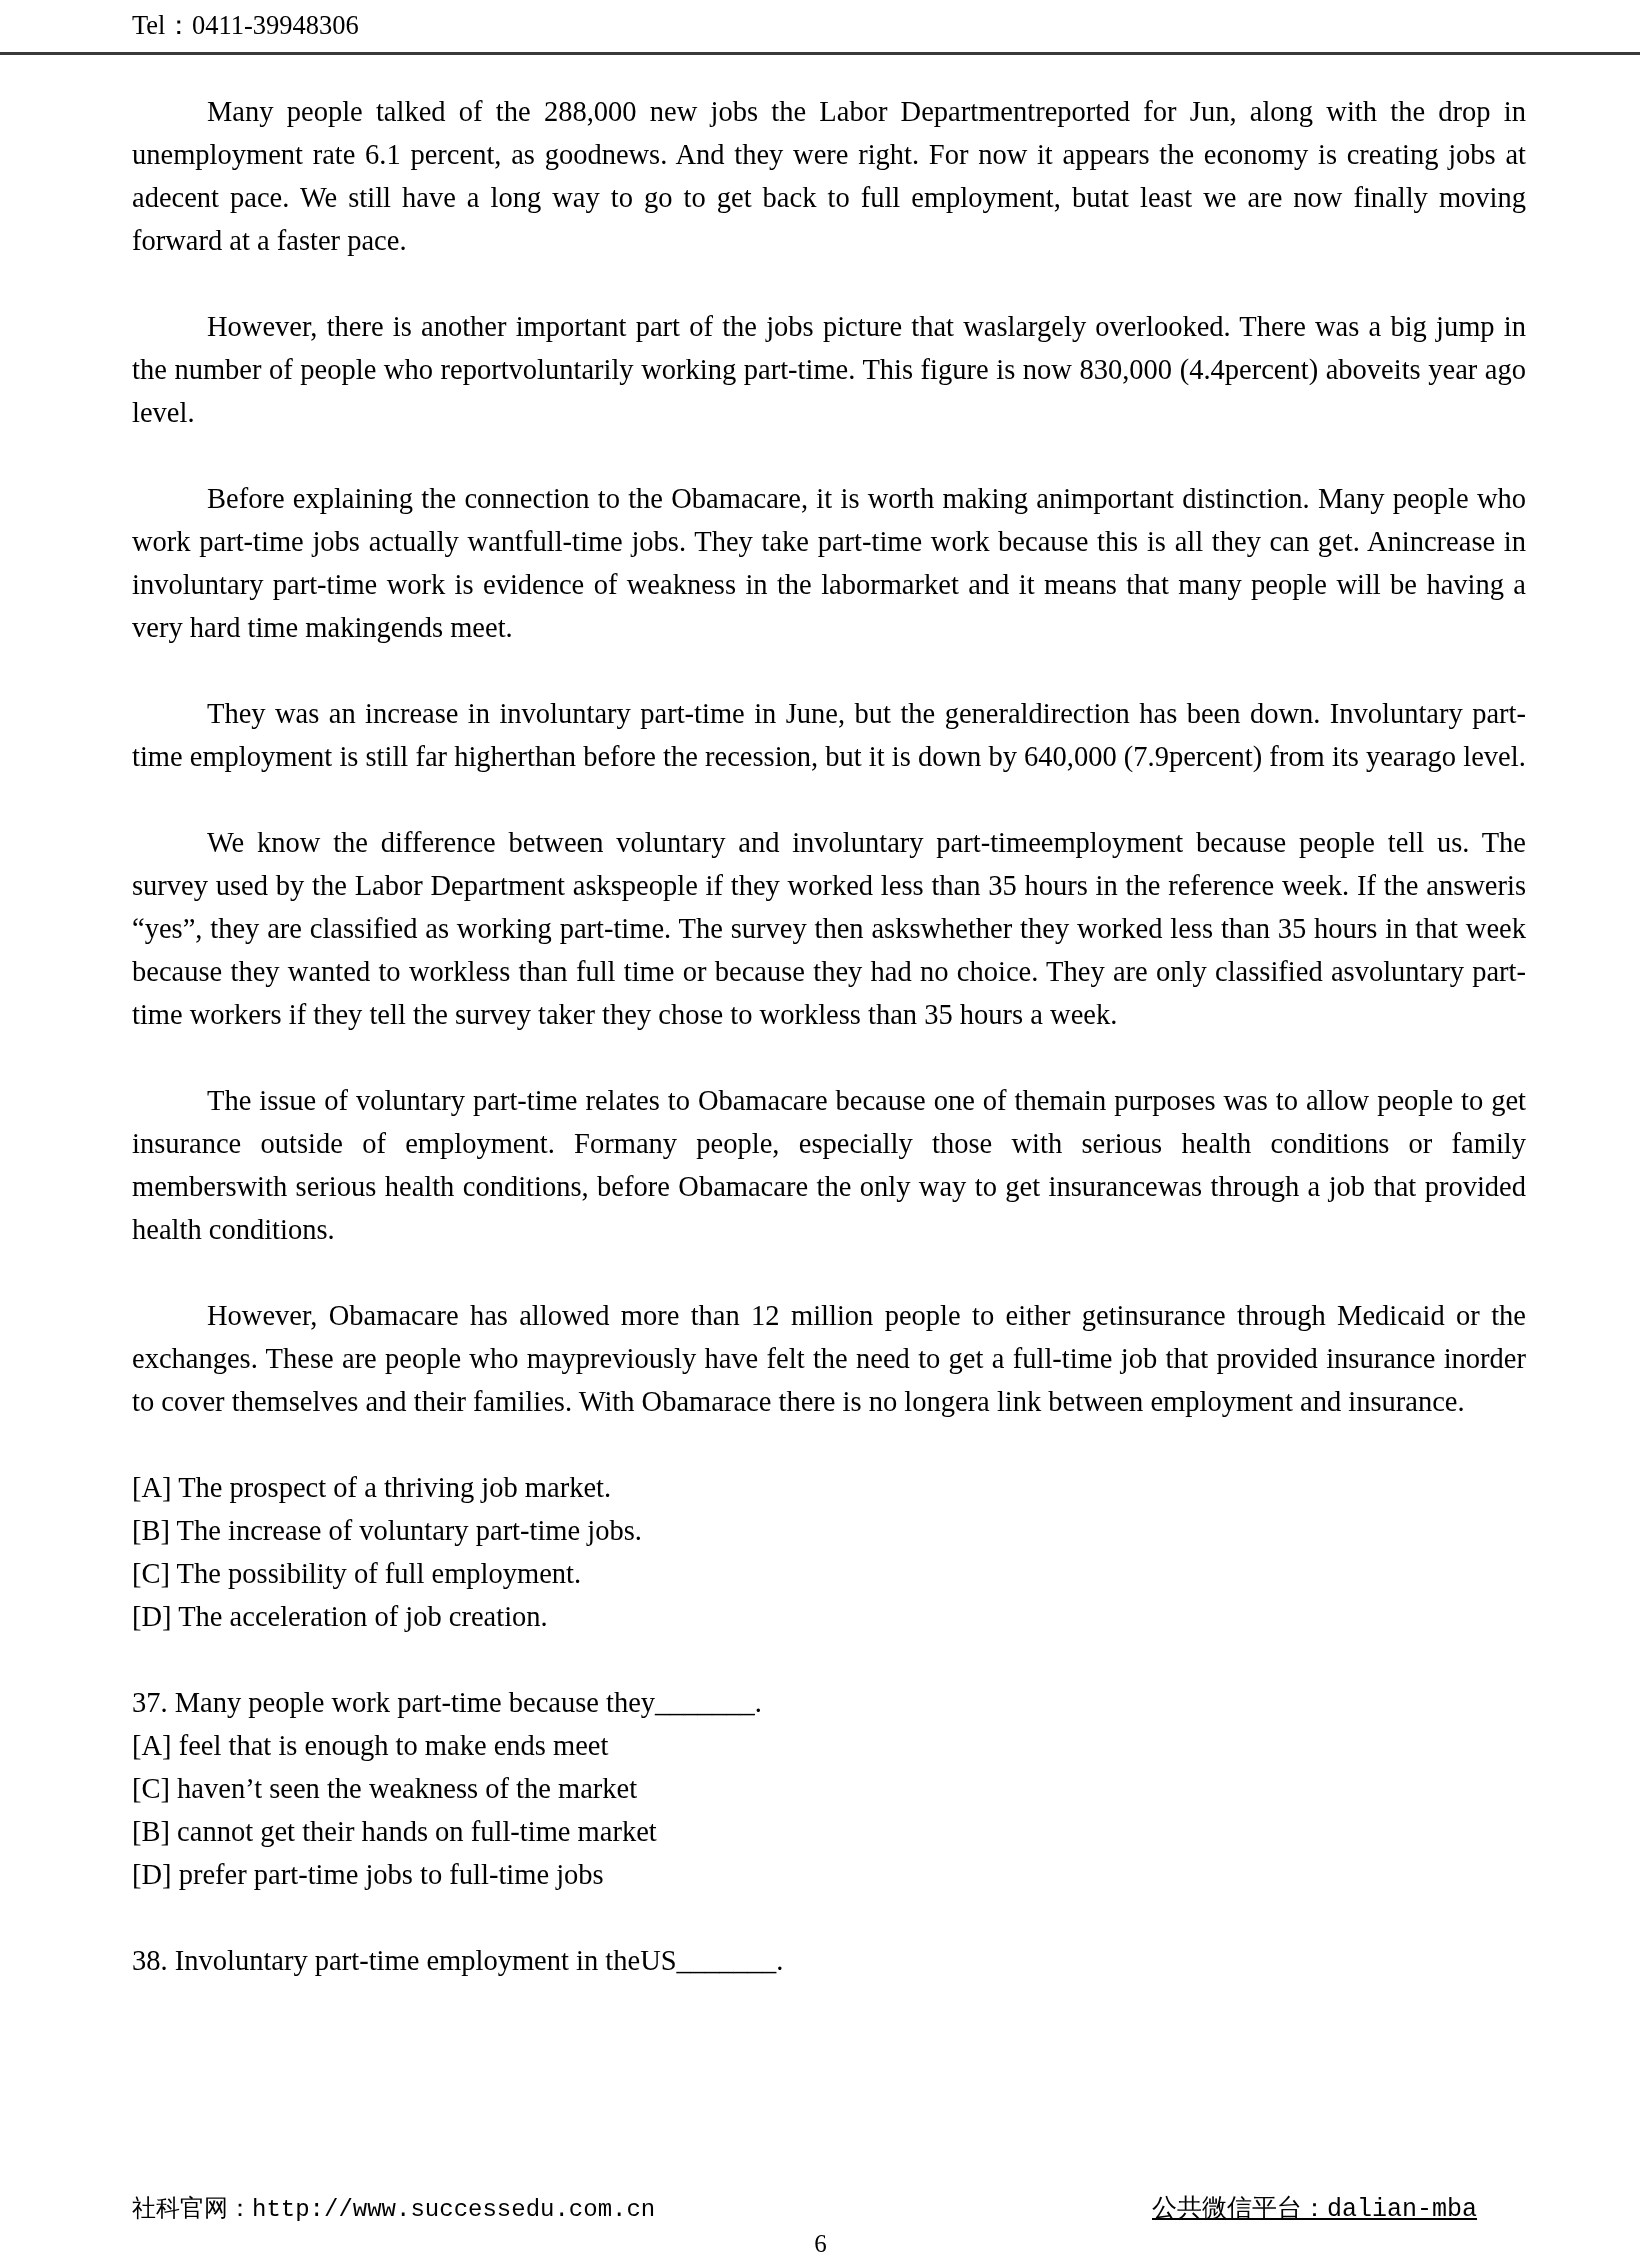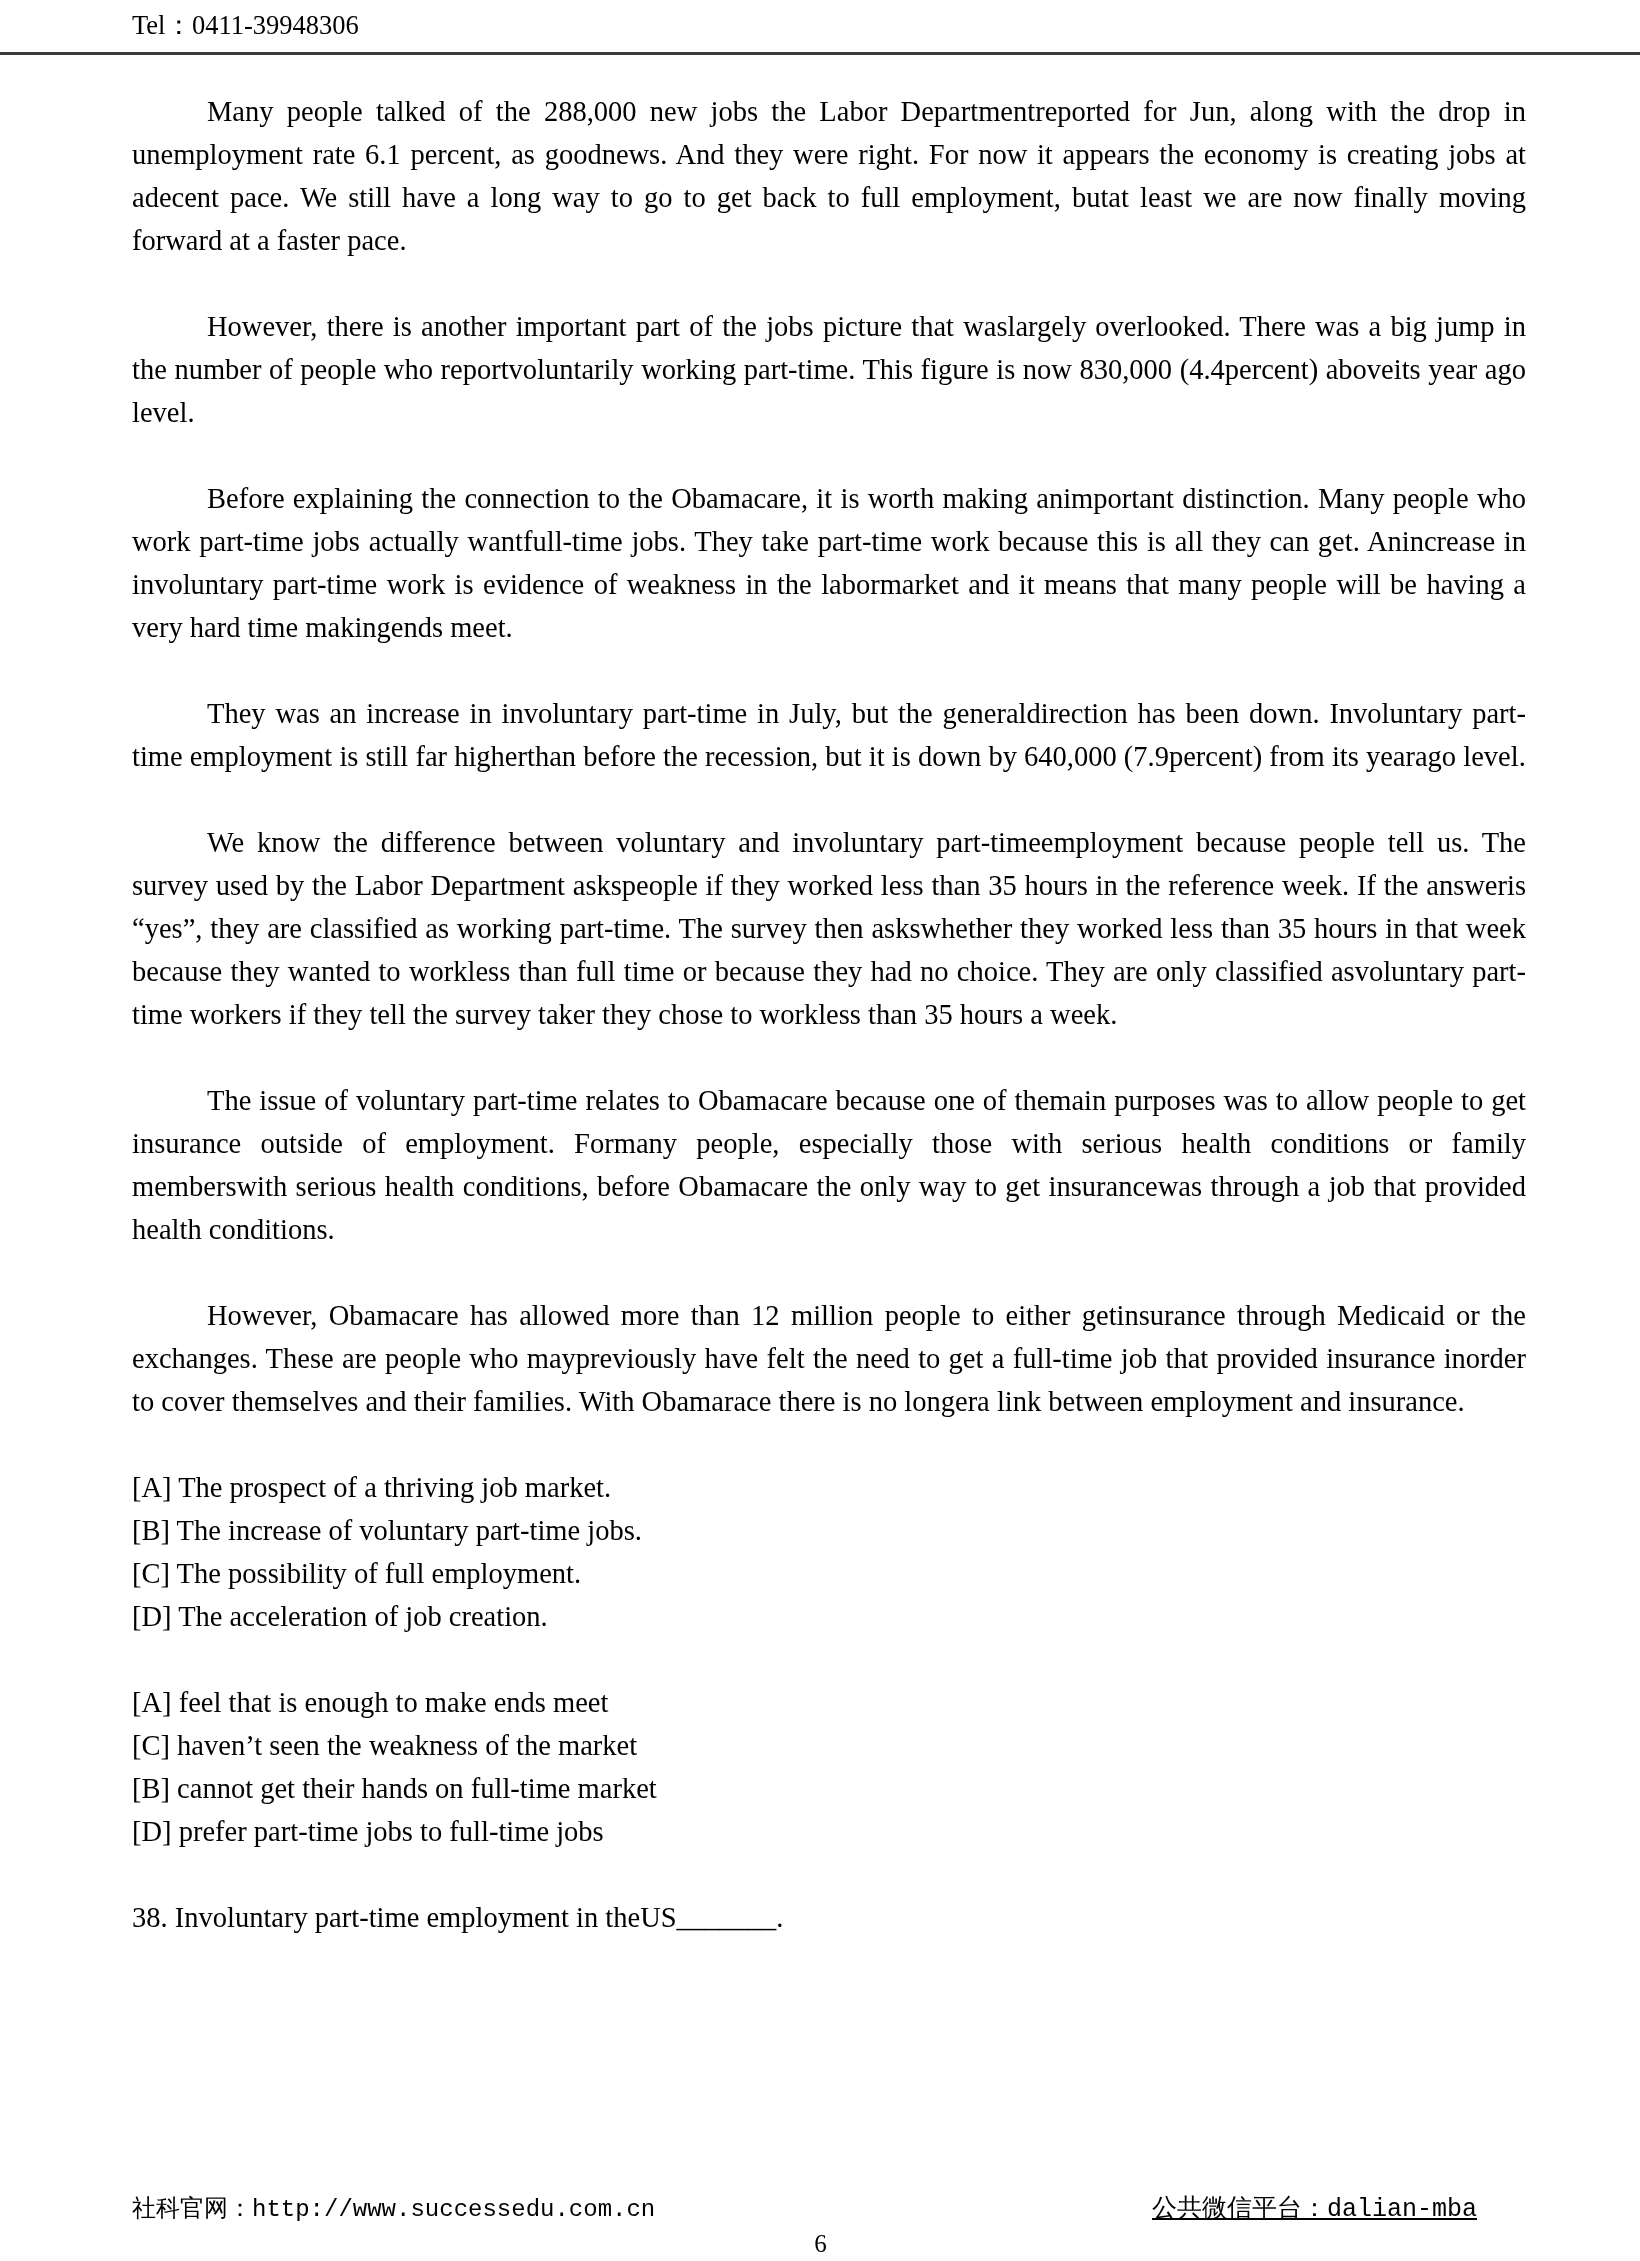--- a/index.html
+++ b/index.html
@@ -21,33 +21,34 @@
 </head>
 <body>
 
 <div class="header-tel">Tel：0411-39948306</div>
 <div class="header-rule"></div>
 
 <div class="content">
   <p class="para">Many people talked of the 288,000 new jobs the Labor Departmentreported for Jun, along with the drop in unemployment rate 6.1 percent, as goodnews. And they were right. For now it appears the economy is creating jobs at adecent pace. We still have a long way to go to get back to full employment, butat least we are now finally moving forward at a faster pace.</p>
   <p class="para">However, there is another important part of the jobs picture that waslargely overlooked. There was a big jump in the number of people who reportvoluntarily working part-time. This figure is now 830,000 (4.4percent) aboveits year ago level.</p>
   <p class="para">Before explaining the connection to the Obamacare, it is worth making animportant distinction. Many people who work part-time jobs actually wantfull-time jobs. They take part-time work because this is all they can get. Anincrease in involuntary part-time work is evidence of weakness in the labormarket and it means that many people will be having a very hard time makingends meet.</p>
-  <p class="para">They was an increase in involuntary part-time in July, but the generaldirection has been down. Involuntary part-time employment is still far higherthan before the recession, but it is down by 640,000 (7.9percent) from its yearago level.</p>
+  <p class="para">They was an increase in involuntary part-time in June, but the generaldirection has been down. Involuntary part-time employment is still far higherthan before the recession, but it is down by 640,000 (7.9percent) from its yearago level.</p>
   <p class="para">We know the difference between voluntary and involuntary part-timeemployment because people tell us. The survey used by the Labor Department askspeople if they worked less than 35 hours in the reference week. If the answeris “yes”, they are classified as working part-time. The survey then askswhether they worked less than 35 hours in that week because they wanted to workless than full time or because they had no choice. They are only classified asvoluntary part-time workers if they tell the survey taker they chose to workless than 35 hours a week.</p>
   <p class="para">The issue of voluntary part-time relates to Obamacare because one of themain purposes was to allow people to get insurance outside of employment. Formany people, especially those with serious health conditions or family memberswith serious health conditions, before Obamacare the only way to get insurancewas through a job that provided health conditions.</p>
   <p class="para">However, Obamacare has allowed more than 12 million people to either getinsurance through Medicaid or the exchanges. These are people who maypreviously have felt the need to get a full-time job that provided insurance inorder to cover themselves and their families. With Obamarace there is no longera link between employment and insurance.</p>
 
   <div class="q-block">
     <p class="q">[A] The prospect of a thriving job market.</p>
     <p class="q">[B] The increase of voluntary part-time jobs.</p>
     <p class="q">[C] The possibility of full employment.</p>
     <p class="q">[D] The acceleration of job creation.</p>
   </div>
 
   <div class="q-block">
+    <p class="q">37. Many people work part-time because they_______.</p>
     <p class="q">[A] feel that is enough to make ends meet</p>
     <p class="q">[C] haven’t seen the weakness of the market</p>
     <p class="q">[B] cannot get their hands on full-time market</p>
     <p class="q">[D] prefer part-time jobs to full-time jobs</p>
   </div>
 
   <div class="q-block">
     <p class="q">38. Involuntary part-time employment in theUS_______.</p>
   </div>
 </div>

